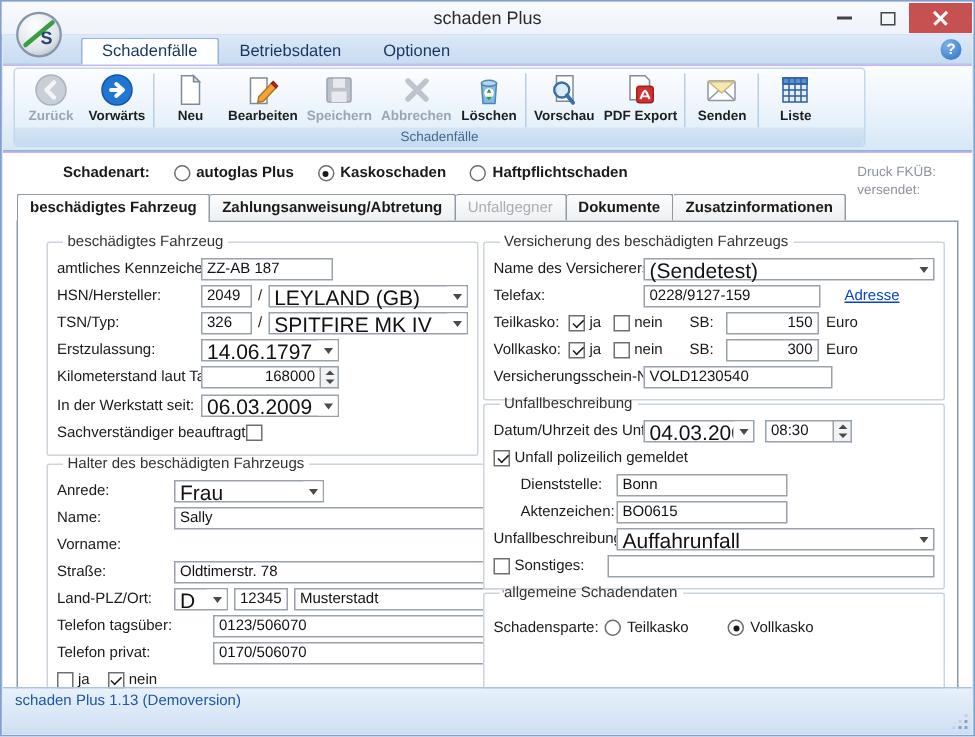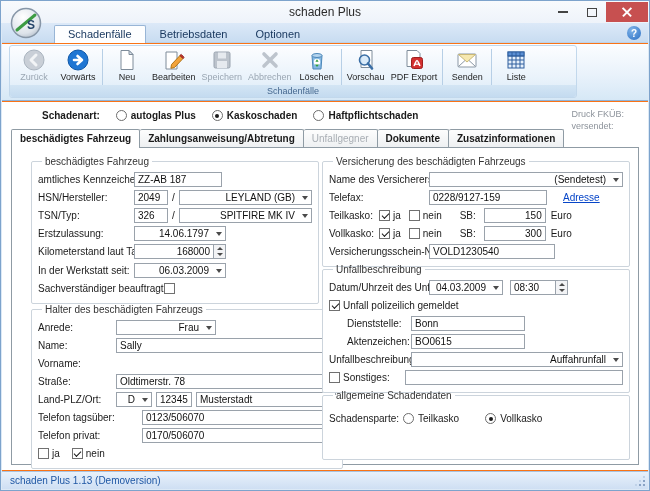--- a/index.html
+++ b/index.html
@@ -1,20 +1,20 @@
 <!DOCTYPE html>
 <html><head>
 <meta charset="utf-8">
 <style>
   * { box-sizing: border-box; margin: 0; padding: 0; }
   html,body { width:650px; height:491px; }
   body { font-family: "Liberation Sans", sans-serif; background:#e4e4e4; }
 
   .window { position:relative; width:650px; height:491px; border:1px solid #7da3cc;
-            background:#f97316; box-shadow: inset 0 0 0 1px #dce9f6; overflow:hidden; }
+            background:#c4b5fd; box-shadow: inset 0 0 0 1px #dce9f6; overflow:hidden; }
 
   
   .titlebar { position:absolute; top:0; left:0; right:0; height:22px;
               background:linear-gradient(#f8fafd,#eef3fa); }
   .title { position:absolute; left:0; right:0; top:4px; text-align:center;
            font-size:12px; color:#2b2b2b; }
   .win-controls { position:absolute; right:1px; top:1px; display:flex; height:20px; }
   .wbtn { width:29px; height:20px; display:flex; align-items:center; justify-content:center; }
   .wbtn.close { width:42px; background:#c75050; }
   .min-glyph { width:10px; height:2px; background:#444; }
@@ -43,21 +43,21 @@
   
   .ribbon { position:absolute; top:43px; left:1px; right:1px; height:57px;
             background:linear-gradient(#fbfdff,#e9f2fb 55%,#d6e8f6);
             border-bottom:1px solid #8fb3da; }
   .rgroup { position:absolute; left:7px; top:1px; width:568px; height:53px;
             border:1px solid #c2d8ec; border-radius:3px;
             background:linear-gradient(#fcfdff,#eaf3fb 60%,#dcebf7); }
   .rgroup-label { position:absolute; left:0; right:0; bottom:0; height:12px;
                   background:linear-gradient(#d3e5f4,#c4dbf0); border-radius:0 0 3px 3px;
                   font-size:9px; color:#46688f; text-align:center; line-height:12px; }
-  .btnrow { position:absolute; left:2px; top:1px; right:2px; height:40px; display:flex; align-items:stretch; }
+  .btnrow { position:absolute; left:2px; top:1px; right:2px; height:40px; display:flex; align-items:stretch;font-weight:bold; }
   .tbtn { min-width:44px; padding:1px 3px 0 3px; display:flex; flex-direction:column;
           align-items:center; justify-content:flex-start; border-radius:2px; }
   .tbtn .ticon { width:24px; height:24px; flex:0 0 24px; }
   .tbtn .tlabel { font-size:9px; color:#1e1e1e; text-align:center; line-height:9px; margin-top:1px; white-space:pre-line; }
   .tbtn.disabled .tlabel { color:#9aa6b2; }
   .vsep { width:1px; background:#b7cfe6; margin:2px 2px; }
 
   
   .content { position:absolute; top:101px; left:1px; right:1px; bottom:20px; background:#fff; }
 
@@ -86,21 +86,21 @@
                  padding:2px 6px 4px 6px; }
   fieldset.grp legend { font-size:10px; color:#333; padding:0 3px; margin-left:4px; }
 
   .row { display:flex; align-items:center; height:15px; margin:3px 0; font-size:10px; color:#1a1a1a; }
   .row .lbl { flex:0 0 auto; white-space:nowrap; overflow:hidden; }
 
   .txt { height:15px; border:1px solid #9aa2ab; background:#fff; font-family:"Liberation Sans",sans-serif;
          font-size:10px; padding:0 3px; color:#111; }
   .txt.num { text-align:right; }
   .combo { display:flex; align-items:center; height:15px; border:1px solid #9aa2ab; background:#fff; }
-  .combo-text { flex:1; font-size:10px; padding:0 3px; white-space:nowrap; overflow:hidden; color:#111;text-align:right; }
+  .combo-text { flex:1; font-size:14px; padding:0 3px; white-space:nowrap; overflow:hidden; color:#111; }
   .combo-btn { width:13px; height:100%; display:flex; align-items:center; justify-content:center;
                background:#fff; }
   .arr-down { width:0; height:0; border-left:3.5px solid transparent; border-right:3.5px solid transparent;
               border-top:4px solid #4a4a4a; }
   .spin { display:flex; flex-direction:column; width:12px; height:15px; border:1px solid #9aa2ab;
           border-left:none; background:#f2f3f5; }
   .spin i { flex:1; display:flex; align-items:center; justify-content:center; }
   .tri-up { width:0; height:0; border-left:3px solid transparent; border-right:3px solid transparent;
             border-bottom:3.5px solid #4a4a4a; }
   .tri-dn { width:0; height:0; border-left:3px solid transparent; border-right:3px solid transparent;
@@ -110,21 +110,21 @@
         flex:0 0 11px; display:inline-block; }
   .cb.checked::after { content:""; position:absolute; left:1.5px; top:1.5px; width:6px; height:3px;
         border-left:1.8px solid #1a1a1a; border-bottom:1.8px solid #1a1a1a; transform:rotate(-45deg); }
   .cb-label { margin-left:3px; }
 
   .link { color:#0645c8; text-decoration:underline; font-size:10px; cursor:pointer; }
 
   .slash { padding:0 4px; }
 
   
-  .statusbar { position:absolute; left:1px; right:1px; bottom:1px; height:18px;
+  .statusbar { position:absolute; left:1px; right:1px; bottom:1px; height:31px;
                background:linear-gradient(#e8f1fb,#cfdff3); border-top:1px solid #a9c3e0; }
   .status-text { position:absolute; left:8px; top:3px; font-size:10px; color:#1f57a4; }
   .grip { position:absolute; right:2px; bottom:2px; width:10px; height:10px; }
   .grip::after { content:""; position:absolute; right:1px; bottom:1px; width:2px; height:2px;
       background:#8aa3c4; box-shadow:-4px 0 #8aa3c4, 0 -4px #8aa3c4, -8px 0 #c0d2e8, -4px -4px #c0d2e8, 0 -8px #c0d2e8; }
 </style>
 </head>
 <body>
 
 <div class="window">

